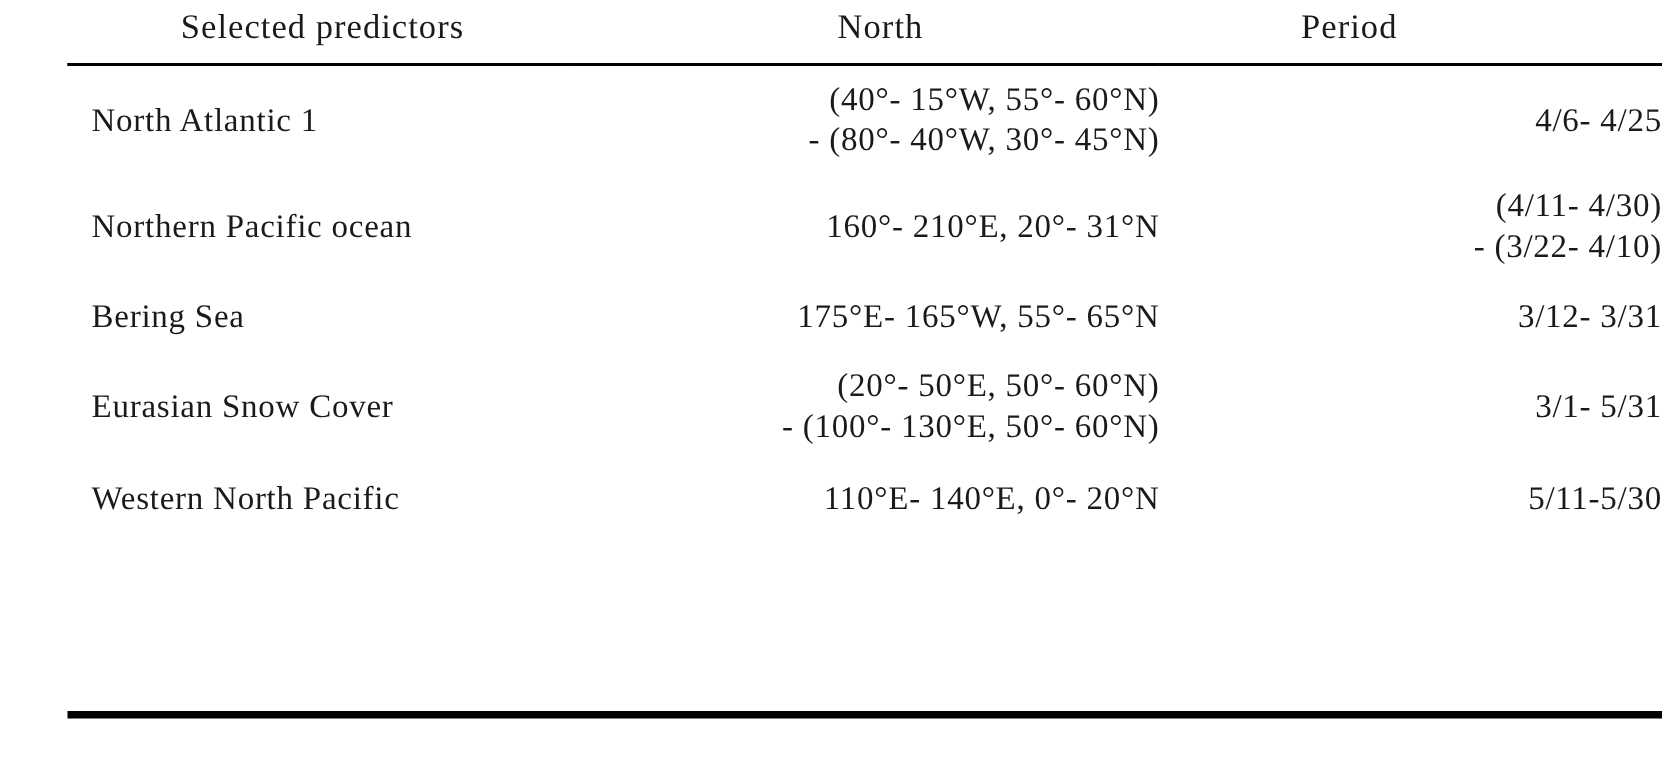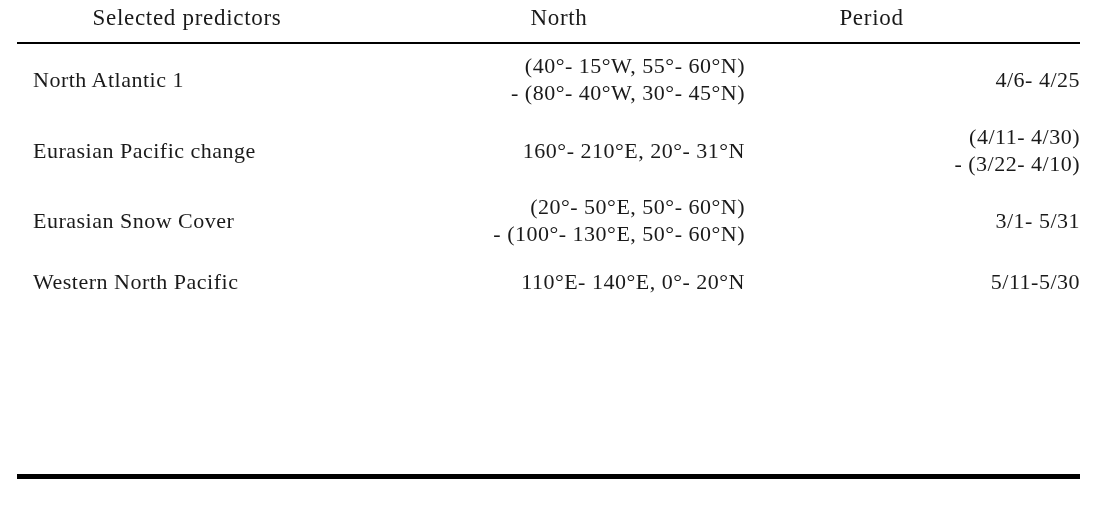--- a/index.html
+++ b/index.html
@@ -12,20 +12,21 @@
     height: 507px;
     font-family: "Liberation Serif", "DejaVu Serif", serif;
     color: #1a1a1a;
     overflow: hidden;
   }
   .table-wrap {
     position: relative;
     width: 1031px;
     height: 507px;
     box-sizing: border-box;
+    margin-left: 28px;
   }
   table.predictor-table {
     position: absolute;
     left: 17px;
     top: 0;
     width: 1063px;
     border-collapse: collapse;
     table-layout: fixed;
   }
   table.predictor-table col.c-pred { width: 338px; }
@@ -99,32 +100,41 @@
         <td class="cell-area">
           <span class="line2 nowrap">(40°- 15°W,  55°- 60°N)</span>
           <span class="line2 nowrap">- (80°- 40°W,  30°- 45°N)</span>
         </td>
         <td class="cell-per">
           <span class="line2 nowrap">4/6- 4/25</span>
         </td>
       </tr>
 
       <tr class="r-tall">
-        <td class="cell-pred">Eurasian Pacific change</td>
+        <td class="cell-pred">Northern Pacific ocean</td>
         <td class="cell-area">
           <span class="line2 nowrap">160°- 210°E,  20°- 31°N</span>
         </td>
         <td class="cell-per">
           <span class="line2 nowrap">(4/11- 4/30)</span>
           <span class="line2 nowrap">- (3/22- 4/10)</span>
         </td>
       </tr>
 
 
 
+      <tr class="r-short">
+        <td class="cell-pred">Bering Sea</td>
+        <td class="cell-area">
+          <span class="line2 nowrap">175°E- 165°W,  55°- 65°N</span>
+        </td>
+        <td class="cell-per">
+          <span class="line2 nowrap">3/12- 3/31</span>
+        </td>
+      </tr>
 
       <tr class="r-tall">
         <td class="cell-pred">Eurasian Snow Cover</td>
         <td class="cell-area">
           <span class="line2 nowrap">(20°- 50°E,  50°- 60°N)</span>
           <span class="line2 nowrap">- (100°- 130°E,  50°- 60°N)</span>
         </td>
         <td class="cell-per">
           <span class="line2 nowrap">3/1- 5/31</span>
         </td>

